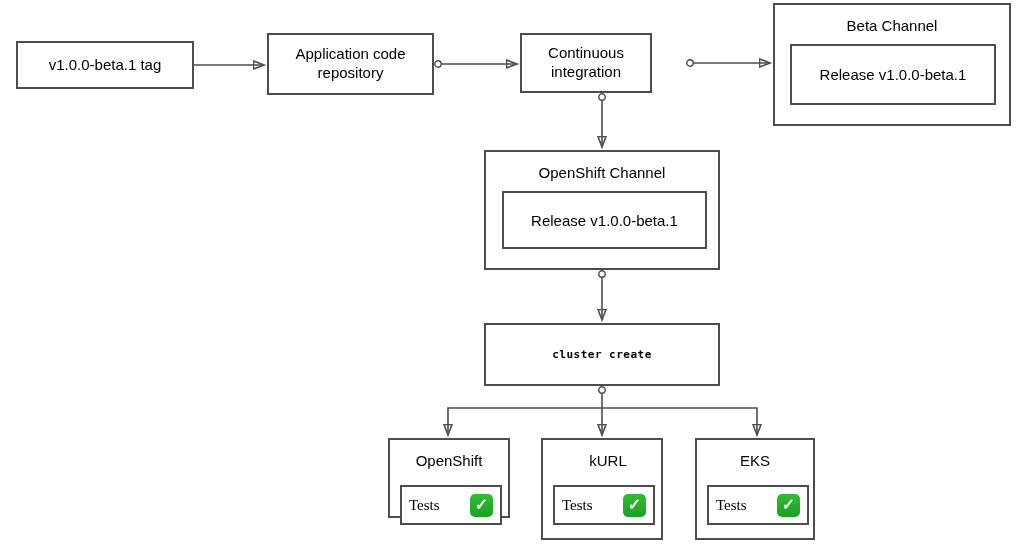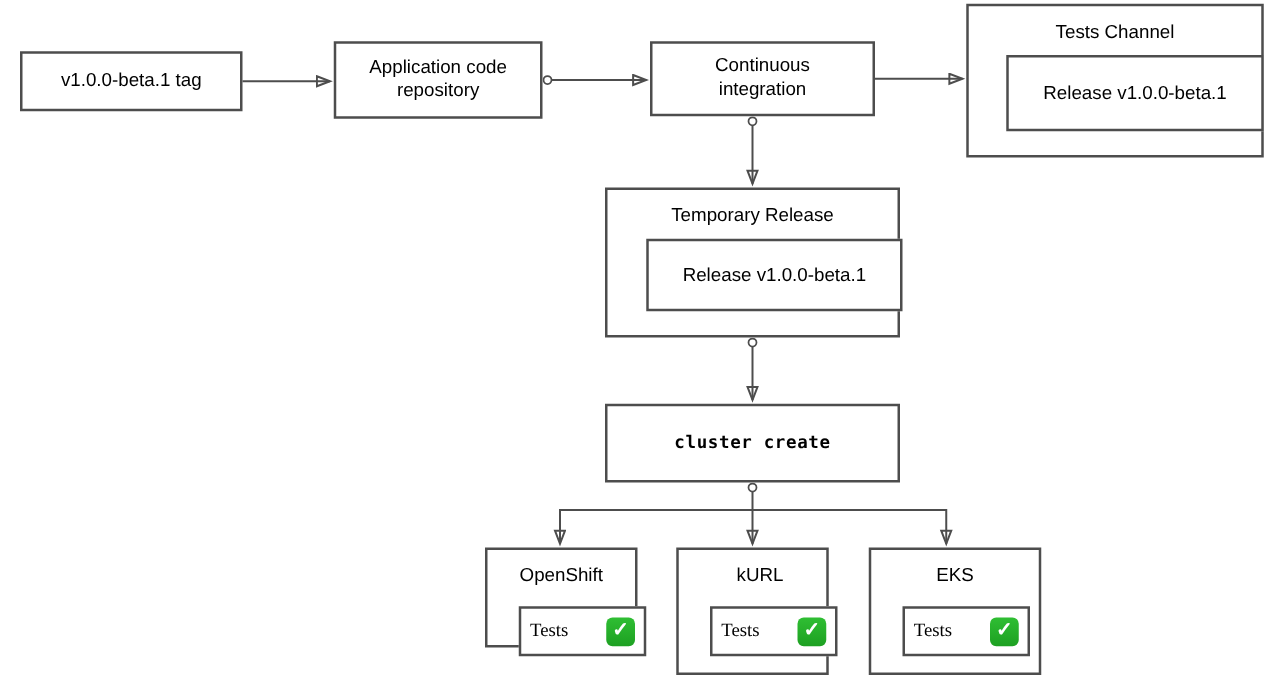--- a/index.html
+++ b/index.html
@@ -48,42 +48,41 @@
     display: block;
     padding-top: 12px;
     line-height: 1.2;
   }
 
   .inner-box {
     display: flex;
     align-items: center;
     justify-content: center;
     text-align: center;
-    margin-left: 15px;
   }
 
   .mono {
     font-family: "DejaVu Sans Mono", "Liberation Mono", monospace;
     font-weight: bold;
-    font-size: 14px;
+    font-size: 11px;
     letter-spacing: 0.5px;
   }
 
   
   .n-tag      { left: 4px;   top: 41px;  width: 178px; height: 48px; margin-left: 12px; }
   .n-repo     { left: 267px; top: 33px;  width: 167px; height: 62px; align-items: center; }
-  .n-ci       { left: 520px; top: 33px;  width: 180px; height: 60px; }
+  .n-ci       { left: 520px; top: 33px;  width: 132px; height: 60px; }
   .c-beta     { left: 773px; top: 3px;   width: 238px; height: 123px; }
   .c-beta  .inner-box { left: 15px; top: 39px; width: 206px; height: 61px; }
   .c-temp     { left: 484px; top: 150px; width: 236px; height: 120px; }
   .c-temp  .inner-box { left: 16px; top: 39px; width: 205px; height: 58px; }
   .n-cluster  { left: 484px; top: 323px; width: 236px; height: 63px; }
   .c-openshift{ left: 388px; top: 438px; width: 122px; height: 80px; }
   .c-kurl     { left: 541px; top: 438px; width: 122px; height: 102px; padding-left: 12px; }
-  .c-eks      { left: 695px; top: 438px; width: 138px; height: 102px; }
+  .c-eks      { left: 695px; top: 438px; width: 120px; height: 102px; }
   .tests-box  { left: 10px;  top: 45px;  width: 102px; height: 40px;
                 justify-content: space-between; padding: 0 7px; font-family: Liberation Serif, serif; }
 
   
   .check {
     width: 23px; height: 23px;
     border-radius: 5px;
     background: linear-gradient(var(--check-green), var(--check-green-dark));
     color: #ffffff;
     display: inline-flex;
@@ -126,28 +125,28 @@
 
   <div class="node n-repo">
     <span class="label wrap">Application code repository</span>
   </div>
 
   <div class="node n-ci">
     <span class="label wrap">Continuous integration</span>
   </div>
 
   <div class="container c-beta">
-    <span class="title">Tests Channel</span>
+    <span class="title">Beta Channel</span>
     <div class="inner-box">
       <span>Release v1.0.0-beta.1</span>
     </div>
   </div>
 
   <div class="container c-temp">
-    <span class="title">Temporary Release</span>
+    <span class="title">OpenShift Channel</span>
     <div class="inner-box">
       <span>Release v1.0.0-beta.1</span>
     </div>
   </div>
 
   <div class="node n-cluster">
     <span class="label mono">cluster create</span>
   </div>
 
   <div class="container c-openshift">

